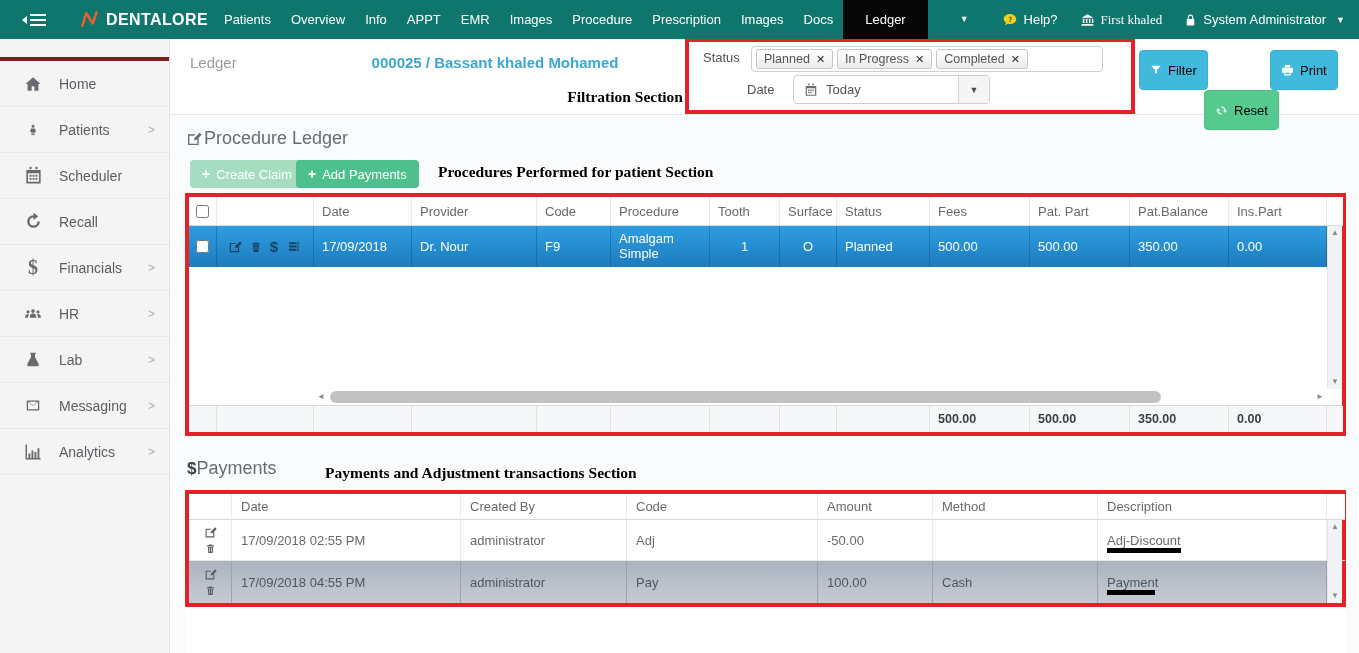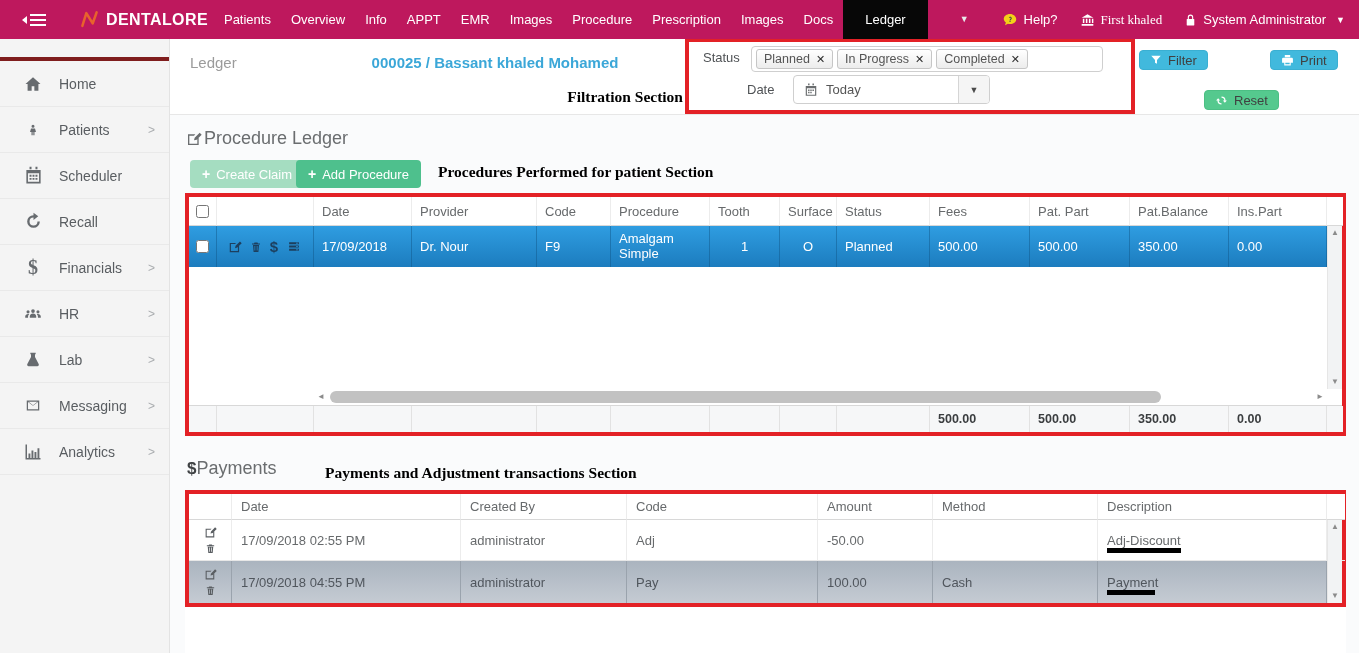--- a/index.html
+++ b/index.html
@@ -5,21 +5,21 @@
   * { box-sizing: border-box; margin: 0; padding: 0; }
   html,body { width:1359px; height:653px; }
   body {
     position: relative; overflow: hidden;
     font-family: "Liberation Sans", "DejaVu Sans", sans-serif;
     font-size: 13px; background: #fafbfc; color:#676a6c;
   }
   svg { display:block; }
 
   
-  .navbar { position:absolute; left:0; top:0; width:1359px; height:39px; background:#be185d; color:#fff; display:flex; align-items:stretch; z-index:30; }
+  .navbar { position:absolute; left:0; top:0; width:1359px; height:39px; background:#0f766e; color:#fff; display:flex; align-items:stretch; z-index:30; }
   .nav-burger { display:flex; align-items:center; gap:3px; margin-left:22px; cursor:pointer; }
   .burger-tri { width:0; height:0; border-top:4px solid transparent; border-bottom:4px solid transparent; border-right:5px solid #fff; }
   .burger-bars { display:flex; flex-direction:column; gap:3px; }
   .burger-bars i { display:block; width:16px; height:2px; background:#fff; }
   .nav-brand { display:flex; align-items:center; gap:7px; margin-left:34px; margin-right:6px; font-weight:700; font-size:16px; letter-spacing:.4px; }
   .nav-items { display:flex; }
   .nav-item { padding:0 10px; line-height:39px; font-size:13px; cursor:pointer; white-space:nowrap; }
   .nav-item.active { background:#070707; padding:0 22px; }
   .nav-caret { line-height:39px; margin-left:32px; font-size:9px; color:#e8eaec; cursor:pointer; }
   .nav-right { margin-left:auto; display:flex; align-items:center; gap:22px; padding-right:14px; }
@@ -55,21 +55,21 @@
   .f-date-label { left:58px; top:40px; }
   .f-multiselect { position:absolute; left:62px; top:4px; width:352px; height:26px; background:#fff; border:1px solid #cfcfcf; border-radius:4px; display:flex; align-items:center; gap:4px; padding:0 4px; cursor:text; }
   .chip { display:flex; align-items:center; gap:6px; border:1px solid #c6c6c6; border-radius:3px; background:linear-gradient(#ffffff,#ececec); padding:2px 7px; font-size:12.5px; color:#555; cursor:default; }
   .chip-x { font-weight:700; color:#2c2c2c; font-size:11px; cursor:pointer; }
   .f-datesel { position:absolute; left:104px; top:33px; width:197px; height:29px; border:1px solid #cfcfcf; border-radius:4px; background:#fff; display:flex; align-items:center; cursor:pointer; }
   .f-datesel .cal { margin:0 8px 0 10px; }
   .f-date-value { font-size:13px; color:#555; }
   .f-date-dd { margin-left:auto; width:31px; height:100%; border-left:1px solid #d5d5d5; background:#f5f5f5; display:flex; align-items:center; justify-content:center; color:#4a4a4a; font-size:9px; border-radius:0 3px 3px 0; cursor:pointer; }
 
   
-  .btn { position:absolute; top:11px; height:20px; border-radius:4px; color:#404040; font-size:13px; display:flex; align-items:center; gap:6px; padding:0 10px; cursor:pointer; border:1px solid transparent; }
+  .btn { position:absolute; top:11px; height:40px; border-radius:4px; color:#000000; font-size:13px; display:flex; align-items:center; gap:6px; padding:0 10px; cursor:pointer; border:1px solid transparent; }
   .btn svg { fill:#fff; }
   .btn-blue { background:#41b9dd; border-color:#3aafd2; }
   .btn-green { background:#55c98e; border-color:#4cbf84;margin-top:40px; }
   .btn-filter { left:969px; } .btn-reset { left:1034px; } .btn-print { left:1100px; }
 
   
   .proc-title { position:absolute; left:16px; top:89px; font-size:18px; color:#6a6d6f; display:flex; align-items:center; gap:2px; }
   .proc-title svg { fill:#6a6d6f; }
   .sec-btn { position:absolute; top:121px; height:28px; border-radius:4px; color:#fff; font-size:13px; display:flex; align-items:center; gap:6px; padding:0 12px; cursor:pointer; }
   .sec-btn .plus { font-weight:700; font-size:14px; }
@@ -316,21 +316,21 @@
         <path d="M3 21V5h11l-2 2H5v12h12v-7l2-2v11H3zM12 14l1-4 7.5-7.5 3 3L16 13l-4 1z"></path>
       </svg>
     <span>Procedure Ledger</span>
   </div>
   <div class="sec-btn btn-claim">
     <span class="plus">+</span>
     <span>Create Claim</span>
   </div>
   <div class="sec-btn btn-addproc">
     <span class="plus">+</span>
-    <span>Add Procedure</span>
+    <span>Add Payments</span>
   </div>
   <span class="annot annot-proc">Procedures Performed for patient Section</span>
 
   <div class="redbox procbox">
 
     <div class="pgrid">
       <div class="hcell" style="justify-content:center;">
           <input type="checkbox" class="chk" style="">
         </div>
       <div class="hcell"></div>

